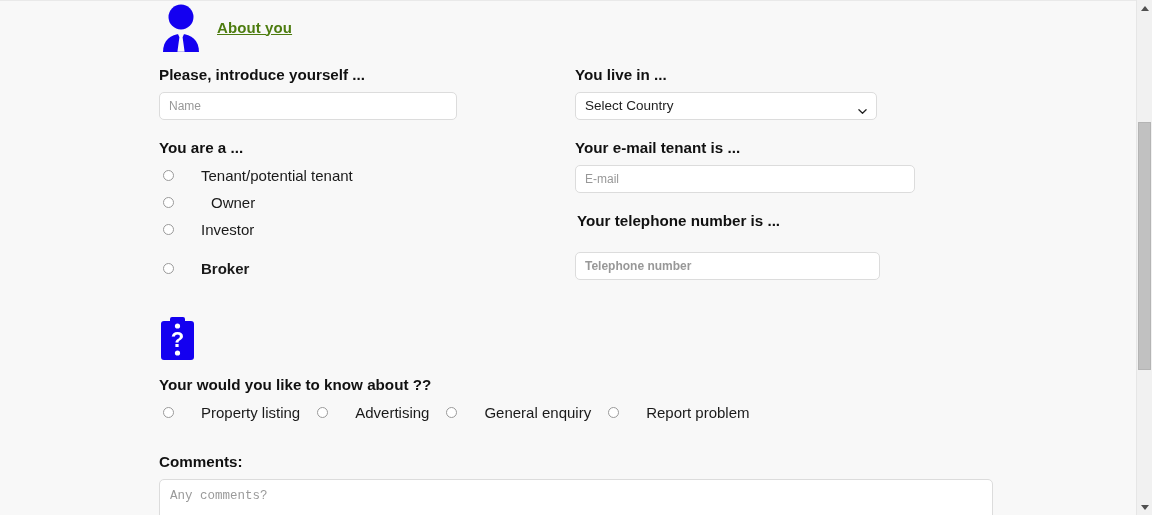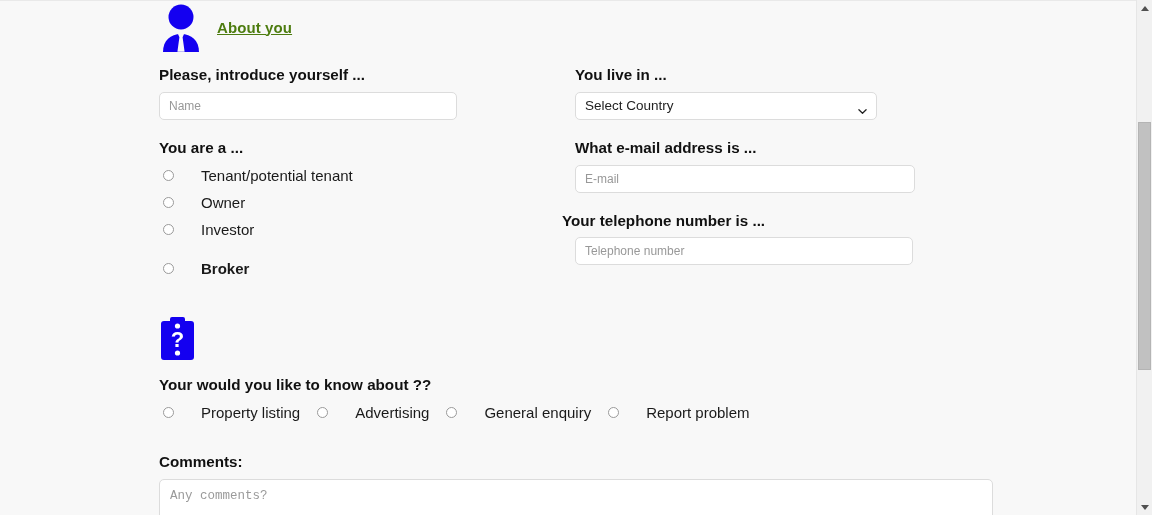--- a/index.html
+++ b/index.html
@@ -243,38 +243,38 @@
           </svg>
         </span>
       </div>
 
       <div class="field-label" style="left:159px; top:139px;">You are a ...</div>
 
       <div class="radio-row" style="left:163px; top:167px;">
         <span class="radio-dot"></span>
         <span class="radio-text">Tenant/potential tenant</span>
       </div>
-      <div class="radio-row" style="left:163px; top:194px;">
+      <div class="radio-row" style="left:163px; top:194px;gap:10px;">
         <span class="radio-dot"></span>
         <span class="radio-text">Owner</span>
       </div>
       <div class="radio-row" style="left:163px; top:221px;">
         <span class="radio-dot"></span>
         <span class="radio-text">Investor</span>
       </div>
       <div class="radio-row" style="left:163px; top:260px;font-weight:bold;">
         <span class="radio-dot"></span>
         <span class="radio-text">Broker</span>
       </div>
 
-      <div class="field-label" style="left:575px; top:139px;">What e-mail address is ...</div>
+      <div class="field-label" style="left:575px; top:139px;">Your e-mail tenant is ...</div>
       <input class="text-input" type="text" style="left: 575px; top: 165px; width: 340px;" placeholder="E-mail">
 
-      <div class="field-label" style="left:562px; top:212px;">Your telephone number is ...</div>
-      <input class="text-input" type="text" style="left: 575px; top: 237px; width: 338px;" placeholder="Telephone number">
+      <div class="field-label" style="left:577px; top:212px;">Your telephone number is ...</div>
+      <input class="text-input" type="text" style="left: 575px; top: 252px; width: 305px; font-weight: bold;" placeholder="Telephone number">
 
       <div class="section-head" style="left:159px; top:315px;">
         <span class="section-icon">
           <svg width="37" height="48" viewBox="0 0 37 48">
             <path d="M13 2 h11 a2 2 0 0 1 2 2 v2 h6 a3 3 0 0 1 3 3 v33 a3 3 0 0 1 -3 3
                      h-27 a3 3 0 0 1 -3 -3 v-33 a3 3 0 0 1 3 -3 h6 v-2 a2 2 0 0 1 2 -2 z" fill="#1400f0"></path>
             <circle cx="18.5" cy="11" r="2.6" fill="#ffffff"></circle>
             <circle cx="18.5" cy="38" r="2.6" fill="#ffffff"></circle>
             <text x="18.5" y="32" text-anchor="middle" font-family="Liberation Sans, sans-serif" font-size="22" font-weight="bold" fill="#ffffff">?</text>
           </svg>

